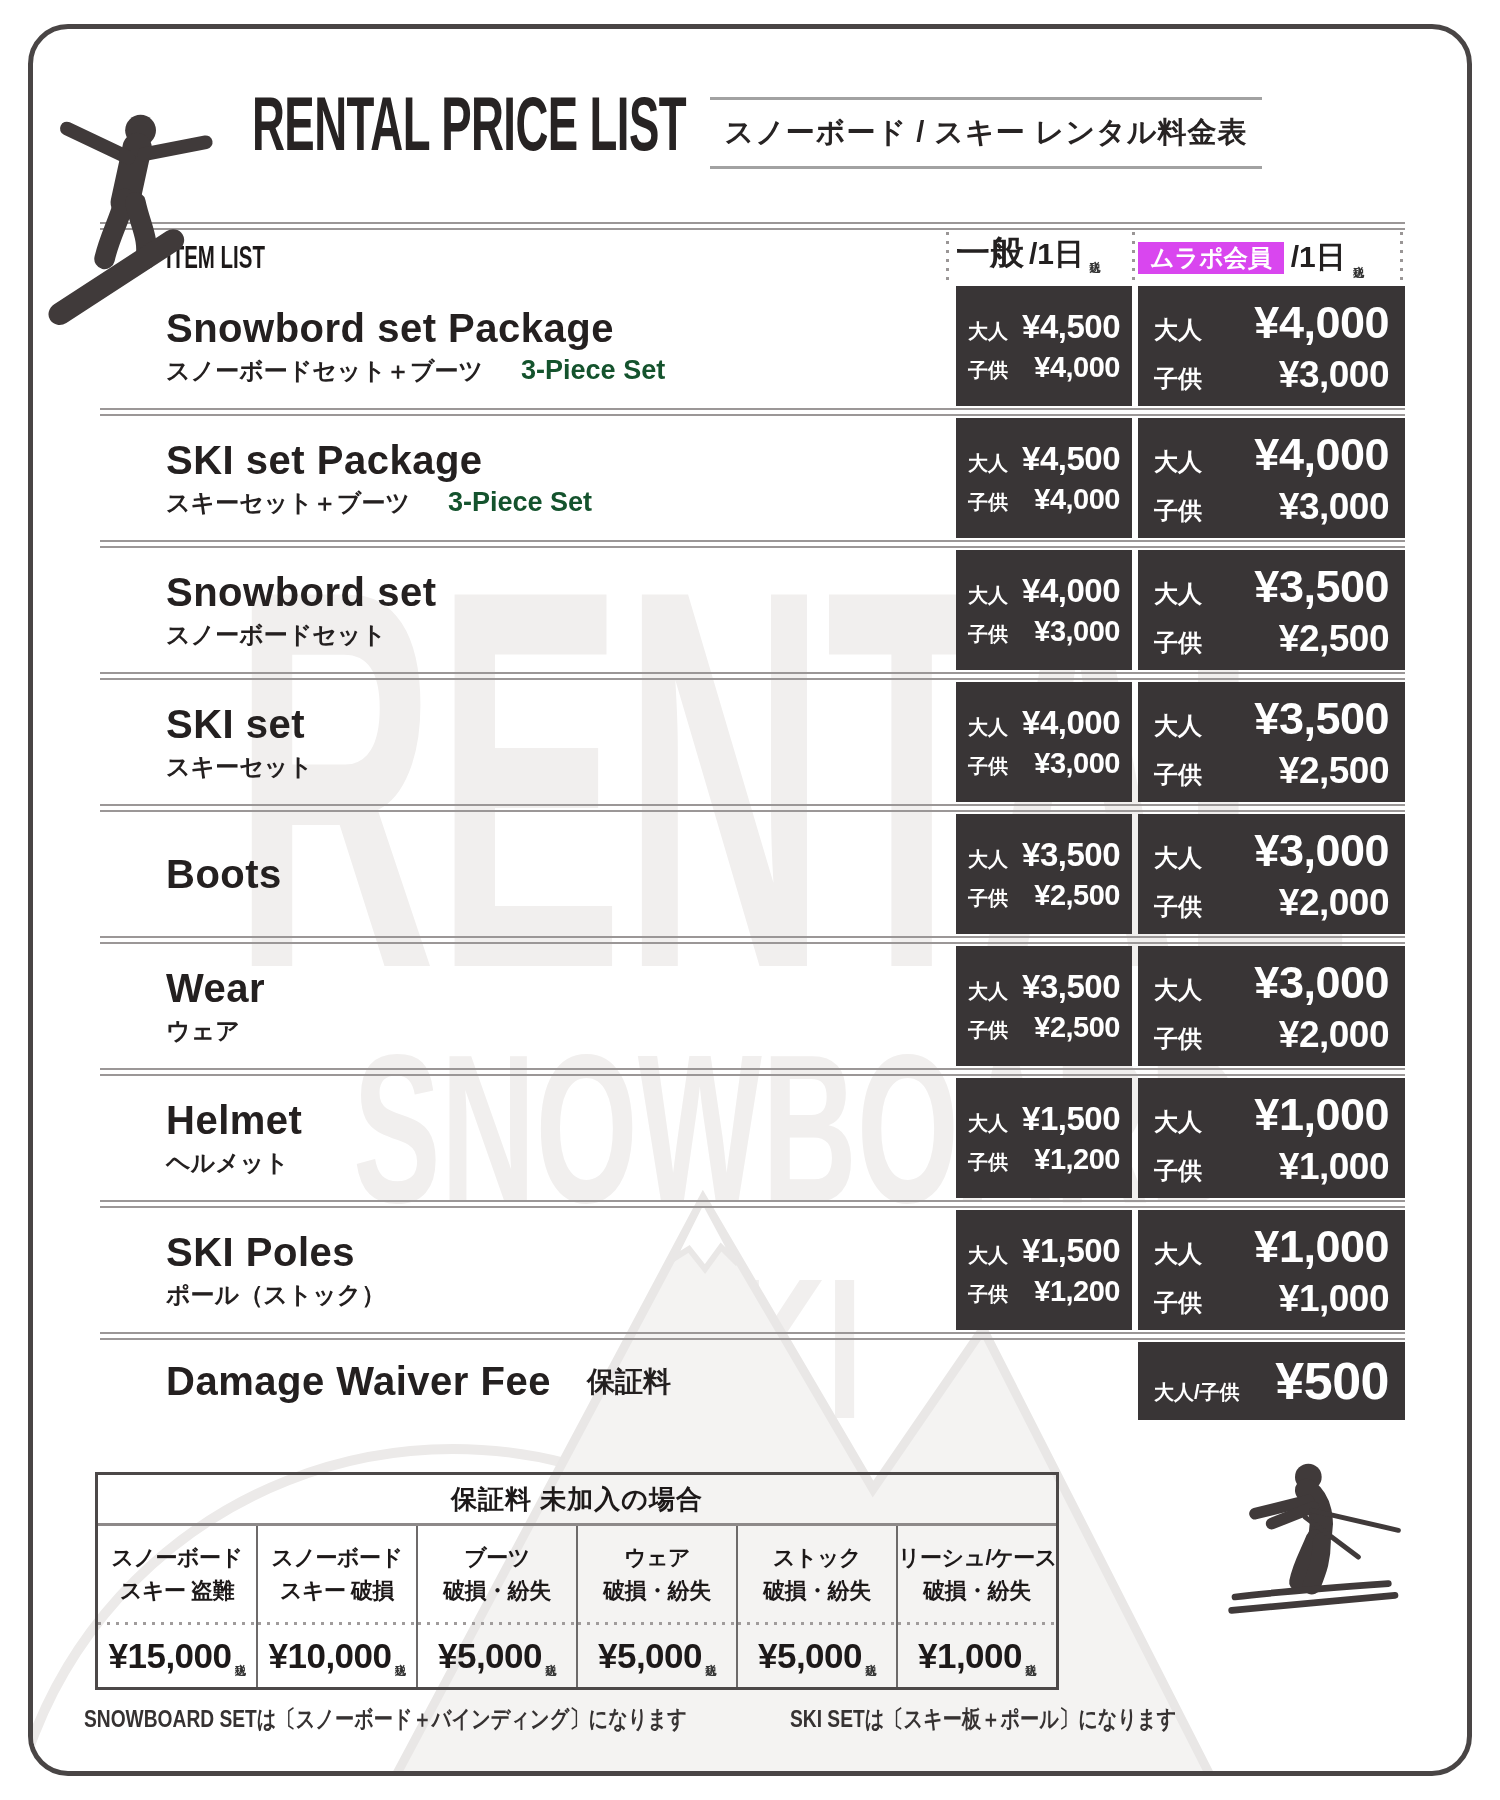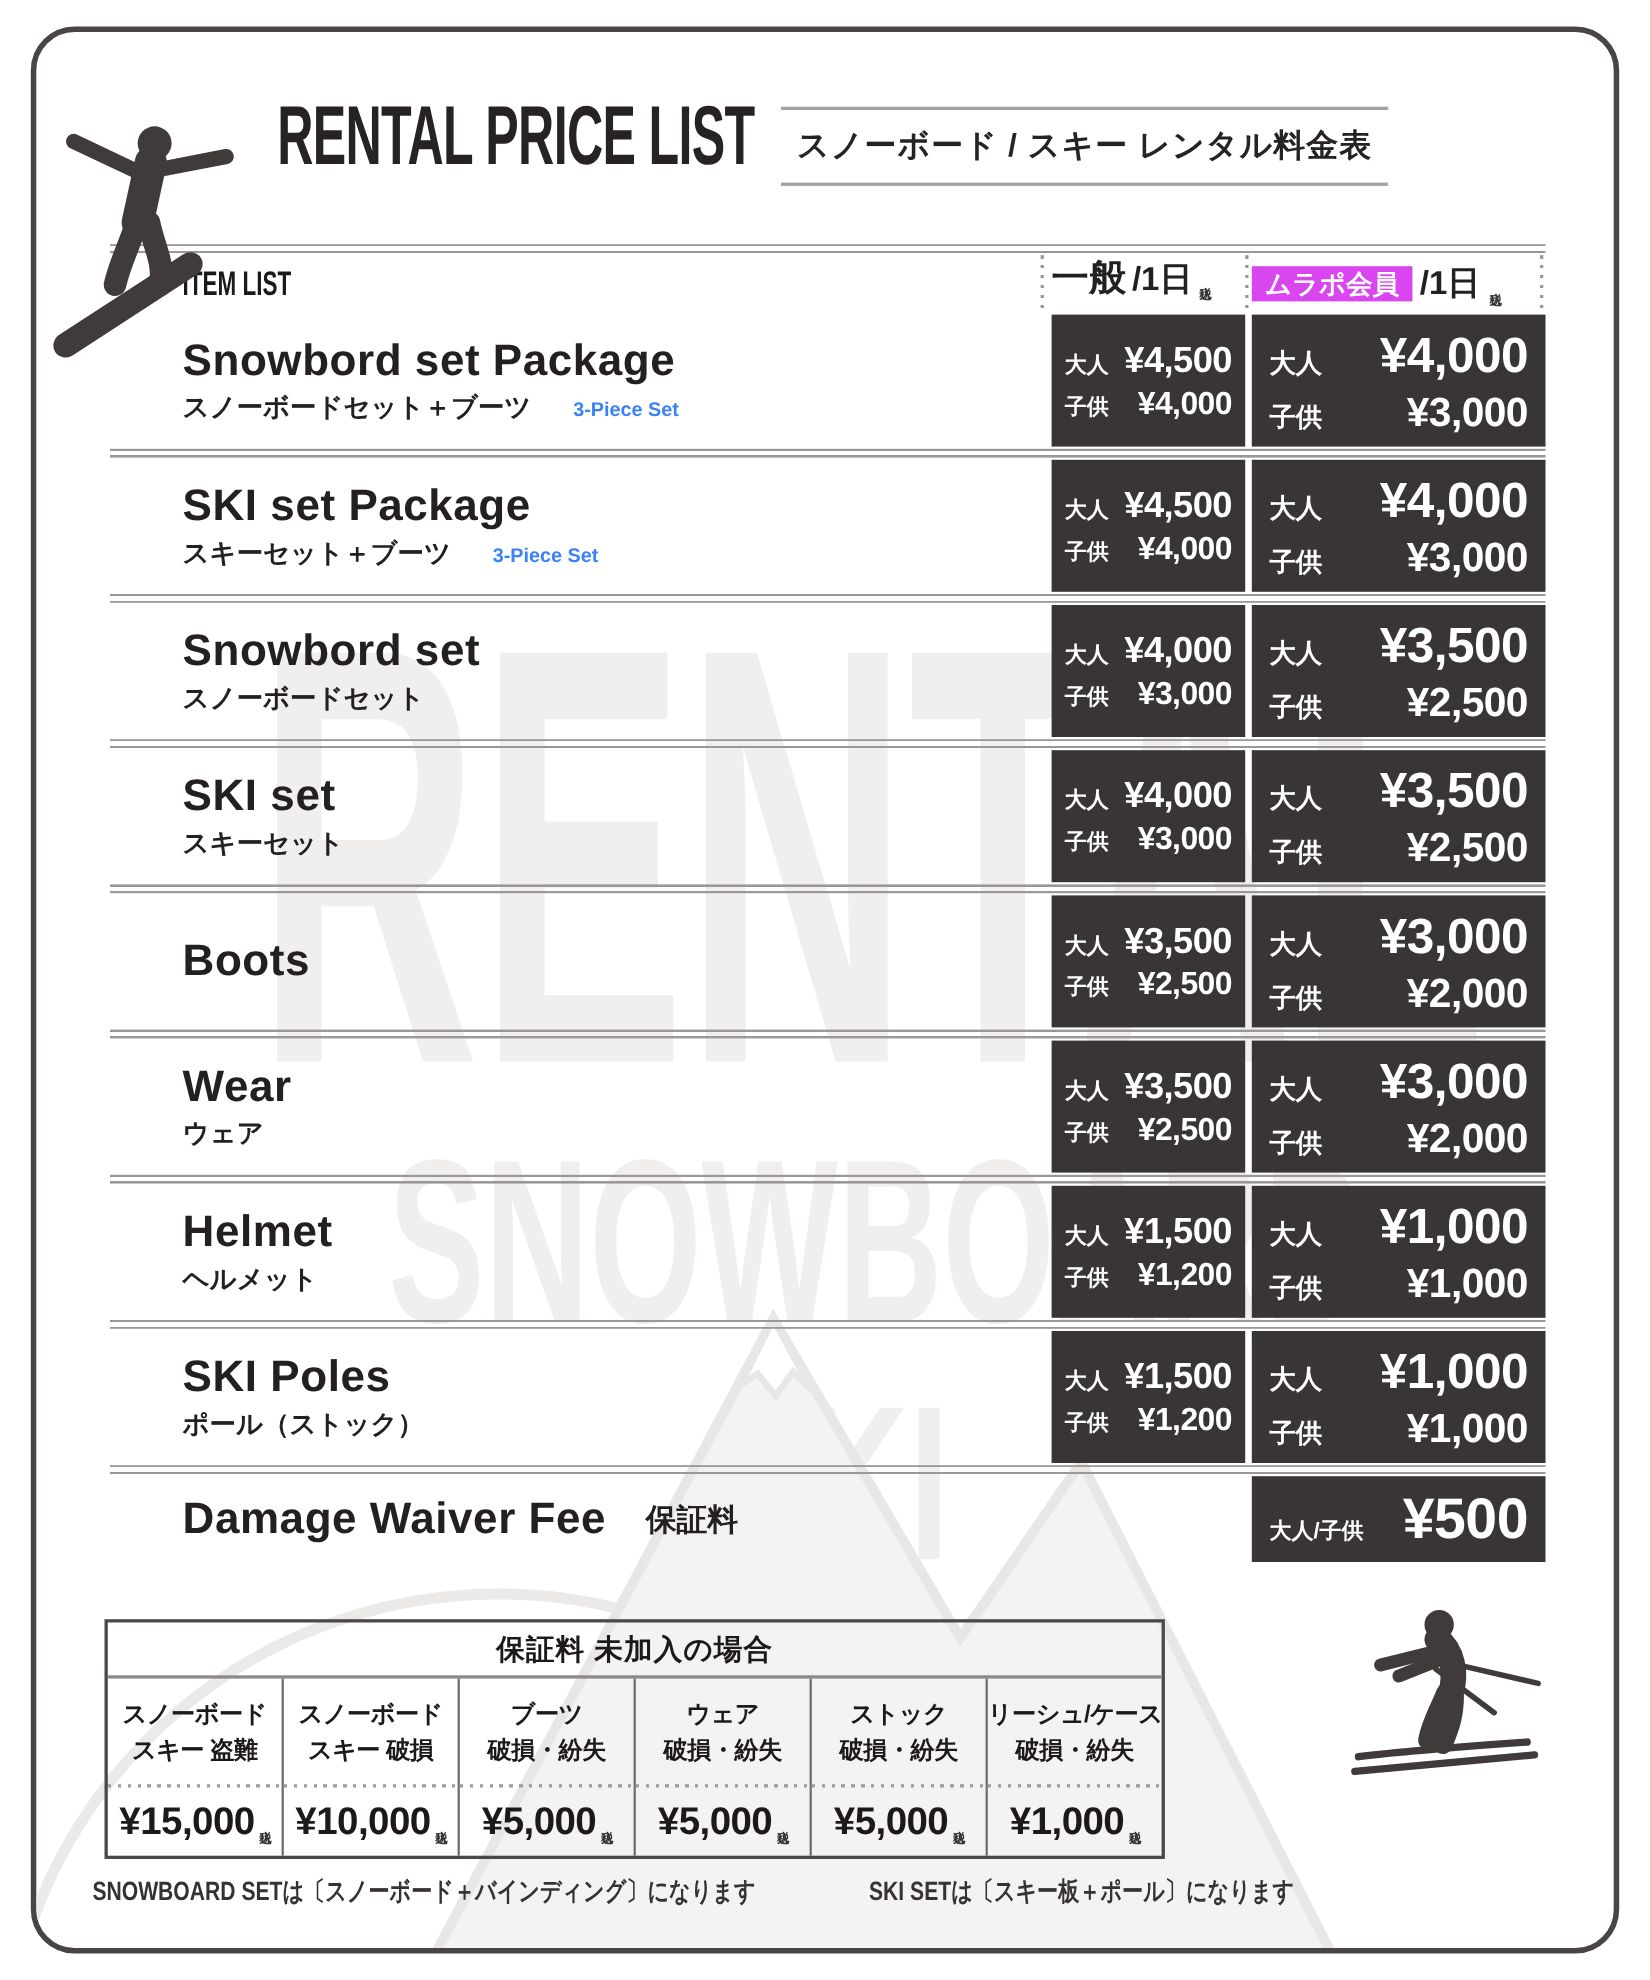--- a/index.html
+++ b/index.html
@@ -56,21 +56,21 @@
     position:absolute;left:1038px;width:267px;bottom:6px;display:flex;align-items:center;
     gap:7px;font-weight:bold;color:#232020;white-space:nowrap;
   }
   .badge{background:#d946ef;color:#fff;font-size:24px;font-weight:bold;padding:0 12px;display:inline-block;}
   .row{position:relative;height:124px;}
   .row-waiver{position:relative;height:82px;}
   .name{position:absolute;left:66px;top:50%;transform:translateY(-50%);}
   .name-en{font-size:40px;font-weight:bold;color:#242020;letter-spacing:.5px;white-space:nowrap;}
   .name-sub{margin-top:4px;white-space:nowrap;}
   .name-jp{font-size:24px;font-weight:bold;color:#242020;}
-  .name-note{font-size:18px;font-weight:bold;margin-left:38px;color:#3b82f6;}
+  .name-note{font-size:27px;font-weight:bold;margin-left:38px;color:#14532d;}
   .waiver-line{display:flex;align-items:center;gap:36px;white-space:nowrap;}
   .cell{
     position:absolute;top:2px;bottom:2px;background:#393536;color:#fff;
     display:flex;flex-direction:column;justify-content:center;gap:5px;box-sizing:border-box;
   }
   .cellA{left:856px;width:176px;padding:0 12px;}
   .cellB{left:1038px;width:267px;padding:0 16px;}
   .pr{display:flex;justify-content:space-between;align-items:baseline;}
   .lblA{font-size:20px;font-weight:bold;}
   .valA1{font-size:33px;font-weight:bold;letter-spacing:-.5px;}

